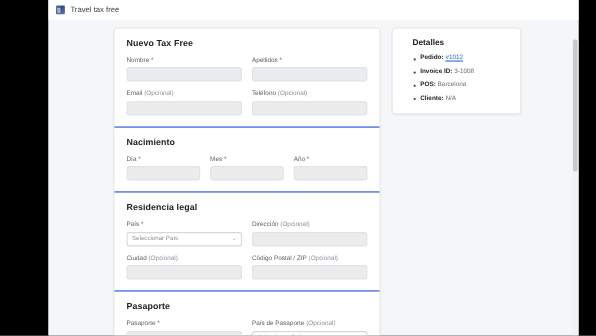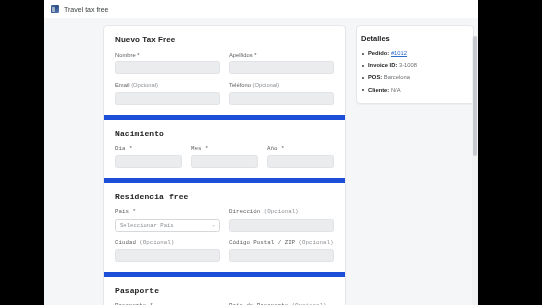--- a/index.html
+++ b/index.html
@@ -5,21 +5,21 @@
   * { box-sizing: border-box; margin: 0; padding: 0; }
   html, body {
     width: 542px; height: 305px;
     background: #000;
     font-family: "Liberation Sans", sans-serif;
     overflow: hidden;
   }
   .screen {
     position: absolute;
     left: 44px; top: 0;
-    width: 434px; height: 305px;
+    width: 482px; height: 305px;
     background: #f5f6f8;
     overflow: hidden;
   }
   
   .tabstrip {
     height: 18px;
     background: #ffffff;
     display: flex;
     align-items: center;
     position: relative;
@@ -69,21 +69,21 @@
 
   .card {
     background: #ffffff;
     border: 1px solid #e4e6ea;
     border-radius: 4px;
     box-shadow: 0 1px 1px rgba(0,0,0,.035);
   }
   .card-main { padding: 0; }
 
   .section { padding: 9px 11px 10px 11px; }
-  .section + .section { border-top: 5px solid #1d4ed8; font-family: Liberation Mono, monospace; }
+  .section + .section { border-top: 1px solid #1d4ed8; }
 
   .sec-title {
     font-size: 8px;
     font-weight: bold;
     color: #202223;
     margin-bottom: 8px;
     letter-spacing: .1px;
   }
 
   .row { display: flex; gap: 9px; }
@@ -122,21 +122,21 @@
     color: #8b8f94;
   }
   .caret {
     font-size: 5px;
     color: #8b8f94;
     line-height: 1;
     transform: scaleY(.85);
   }
 
   
-  .side-card { padding: 8px 9px 9px 4px; margin-bottom: 8px; }
+  .side-card { padding: 8px 9px 9px 18px; margin-bottom: 8px; }
   .side-title {
     font-size: 7.5px;
     font-weight: bold;
     color: #202223;
     margin-bottom: 7px;
   }
   ul.detail-list { list-style: none; }
   ul.detail-list li {
     font-size: 5.8px;
     color: #5c5f62;
@@ -229,21 +229,21 @@
                 <div class="inp"></div>
               </div>
               <div class="field third">
                 <div class="lbl"><span>Año</span><span class="req"> *</span></div>
                 <div class="inp"></div>
               </div>
             </div>
           </div>
 
           <div class="section">
-            <div class="sec-title">Residencia free</div>
+            <div class="sec-title">Residencia legal</div>
             <div class="row">
               <div class="field">
                 <div class="lbl"><span>País</span><span class="req"> *</span></div>
                 <div class="sel">
                   <span>Seleccionar País</span>
                   <span class="caret">⌄</span>
                 </div>
               </div>
               <div class="field">
                 <div class="lbl"><span>Dirección</span> <span class="opt">(Opcional)</span></div>

